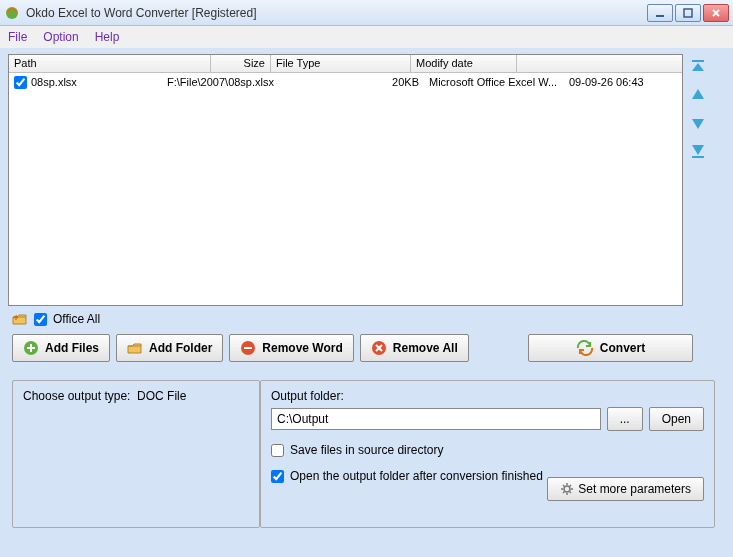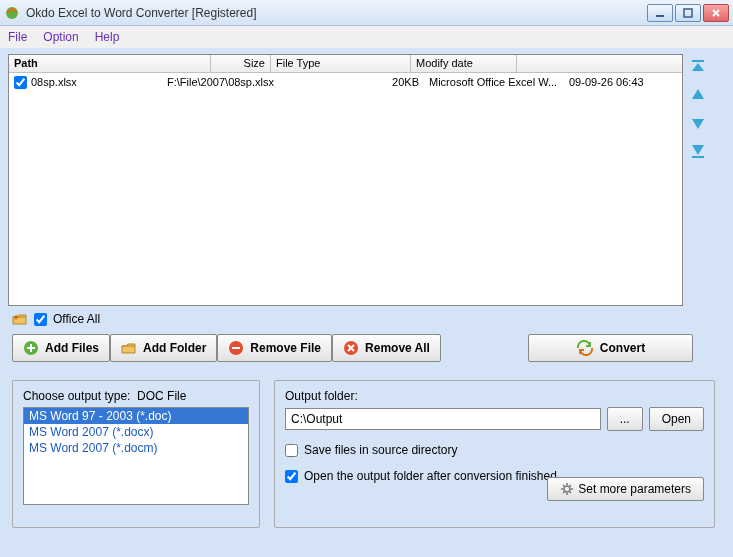--- a/index.html
+++ b/index.html
@@ -13,39 +13,39 @@
 .win-btn.max { background: linear-gradient(#f0f6fd, #c8ddf5); }
 .win-btn.close { background: linear-gradient(#f8a4a4, #e36868); border-color: #b04848; }
 .menubar { height: 22px; background: #f0f0f0; display: flex; align-items: center; padding: 0 8px; gap: 16px; }
 .menubar span { color: #6b2fb3; cursor: pointer; font-size: 12px; }
 .client { padding: 6px 8px 8px 8px; }
 .list-wrap { display: flex; gap: 6px; }
 .file-table { background: #fff; border: 1px solid #888; width: 675px; height: 252px; overflow: hidden; }
 .table-header { display: flex; background: linear-gradient(#fcfcfc, #ececec); border-bottom: 1px solid #c0c0c0; height: 18px; }
 .th { border-right: 1px solid #c0c0c0; padding: 2px 5px; font-size: 11px; color: #000; overflow: hidden; white-space: nowrap; }
 .th.name { width: 153px; }
-.th.path { width: 202px; font-weight: bold; }
+.th.path { width: 202px; }
 .th.size { width: 60px; text-align: right; }
 .th.ftype { width: 140px; }
 .th.mdate { width: 106px; }
 .th.last { flex: 1; border-right: none; }
 .table-row { display: flex; height: 18px; align-items: center; }
 .td { padding: 1px 5px; font-size: 11px; color: #000; overflow: hidden; white-space: nowrap; }
 .td.name { width: 153px; display: flex; align-items: center; gap: 4px; }
 .td.path { width: 202px; }
 .td.size { width: 60px; text-align: right; }
 .td.ftype { width: 140px; text-overflow: ellipsis; }
 .td.mdate { width: 106px; }
 .reorder-btns { display: flex; flex-direction: column; gap: 10px; padding-top: 4px; }
 .reorder-btn { width: 18px; height: 18px; cursor: pointer; }
 .selectall-row { display: flex; align-items: center; gap: 6px; padding: 6px 4px 8px 4px; }
-.btn-row { display: flex; gap: 0; padding: 0 4px; }
+.btn-row { display: flex; gap: 6px; padding: 0 4px; }
 .btn { height: 28px; background: linear-gradient(#fdfdfd, #e2e2e2); border: 1px solid #888; border-radius: 2px; padding: 0 10px; display: flex; align-items: center; gap: 6px; cursor: pointer; font-size: 12px; color: #000; font-weight: bold; }
 .btn.convert { width: 165px; justify-content: center; margin-left: auto; margin-right: 28px; }
-.bottom { display: flex; gap: 14px; margin-top: 12px; padding: 6px 4px; }
+.bottom { display: flex; gap: 0; margin-top: 12px; padding: 6px 4px; }
 .group { border: 1px solid #aaa; border-radius: 2px; background: transparent; padding: 8px 10px 12px 10px; }
 .group.left { width: 248px; height: 148px; }
 .group.right { flex: 1; height: 148px; margin-right: 6px; position: relative; }
 .listbox { background: #fff; border: 1px solid #888; height: 98px; margin-top: 4px; overflow: hidden; }
 .listbox .opt { padding: 1px 5px; font-size: 12px; color: #1a5abf; cursor: pointer; }
 .listbox .opt.selected { background: #3577d4; color: #fff; }
 .output-row { display: flex; align-items: center; gap: 6px; margin-top: 4px; }
 .output-input { flex: 1; height: 22px; background: #fff; border: 1px solid #888; padding: 2px 5px; font-size: 12px; }
 .btn-sm { height: 24px; background: linear-gradient(#fdfdfd, #e2e2e2); border: 1px solid #888; border-radius: 2px; padding: 0 12px; cursor: pointer; display: flex; align-items: center; gap: 4px; font-size: 12px; }
 .chk-row { display: flex; align-items: center; gap: 6px; margin-top: 12px; font-size: 12px; }
@@ -166,21 +166,21 @@
         </span>
       <span>Add Folder</span>
     </div>
     <div class="btn">
       <span>
           <svg width="16" height="16">
             <circle cx="8" cy="8" r="7" fill="#e05030"></circle>
             <rect x="4" y="7" width="8" height="2" fill="#fff"></rect>
           </svg>
         </span>
-      <span>Remove File</span>
+      <span>Remove Word</span>
     </div>
     <div class="btn">
       <span>
           <svg width="16" height="16">
             <circle cx="8" cy="8" r="7" fill="#e05030"></circle>
             <path d="M5 5 L11 11 M11 5 L5 11" stroke="#fff" stroke-width="2"></path>
           </svg>
         </span>
       <span>Remove All</span>
     </div>
@@ -194,25 +194,20 @@
           </svg>
         </span>
       <span>Convert</span>
     </div>
   </div>
 
   <div class="bottom">
     <div class="group left">
       <div class="lbl">
         <span>Choose output type:</span>&nbsp;&nbsp;<span>DOC File</span>
-      </div>
-      <div class="listbox">
-        <div class="opt selected">MS Word 97 - 2003 (*.doc)</div>
-        <div class="opt">MS Word 2007 (*.docx)</div>
-        <div class="opt">MS Word 2007 (*.docm)</div>
       </div>
     </div>
     <div class="group right">
       <div class="lbl">Output folder:</div>
       <div class="output-row">
         <input class="output-input" type="text" value="C:\Output" style="">
         <div class="btn-sm">...</div>
         <div class="btn-sm">Open</div>
       </div>
       <div class="chk-row">

